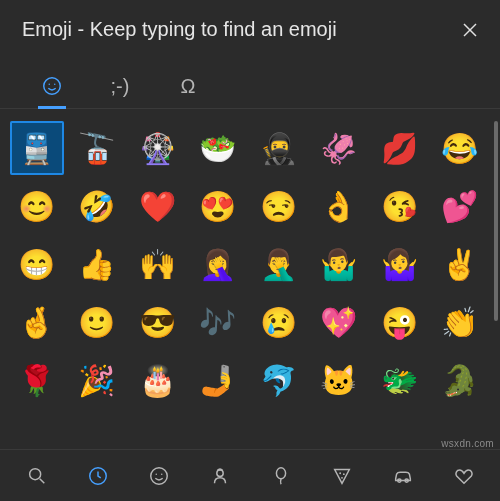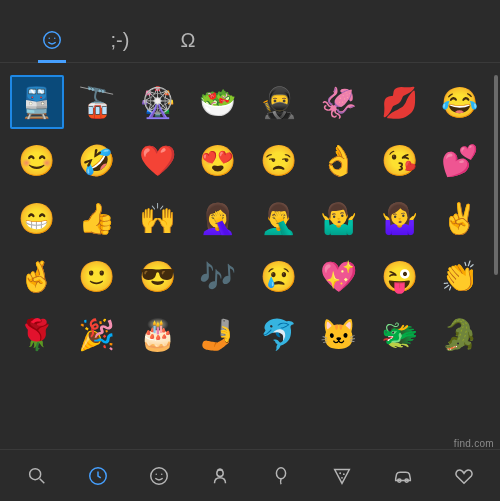--- a/index.html
+++ b/index.html
@@ -131,20 +131,29 @@
       font-size: 10px;
       color: #8a8a8a;
       letter-spacing: 0.3px;
     }
   </style>
 </head>
 <body>
 
 <div class="panel">
 
+  <div class="header">
+    <div class="title">Emoji - Keep typing to find an emoji</div>
+    <div class="close-btn">
+      <svg viewBox="0 0 14 14">
+          <line x1="1" y1="1" x2="13" y2="13" stroke="currentColor" stroke-width="1.5"></line>
+          <line x1="13" y1="1" x2="1" y2="13" stroke="currentColor" stroke-width="1.5"></line>
+        </svg>
+    </div>
+  </div>
 
   <div class="tabrow">
     <div class="tab active">
       <svg viewBox="0 0 24 24">
           <circle cx="12" cy="12" r="9"></circle>
           <circle cx="9" cy="10" r="0.8" fill="currentColor" stroke="none"></circle>
           <circle cx="15" cy="10" r="0.8" fill="currentColor" stroke="none"></circle>
           <path d="M8 14.5 Q12 18 16 14.5"></path>
         </svg>
     </div>
@@ -251,14 +260,14 @@
           <circle cx="16" cy="17" r="1.8"></circle>
         </svg>
     </div>
     <div class="cat">
       <svg viewBox="0 0 24 24">
           <path d="M12 20 L4 12 Q2 9 5 6 Q9 4 12 9 Q15 4 19 6 Q22 9 20 12 Z"></path>
         </svg>
     </div>
   </div>
 
-  <div class="watermark">find.com</div>
+  <div class="watermark">wsxdn.com</div>
 </div>
 
 </body></html>

